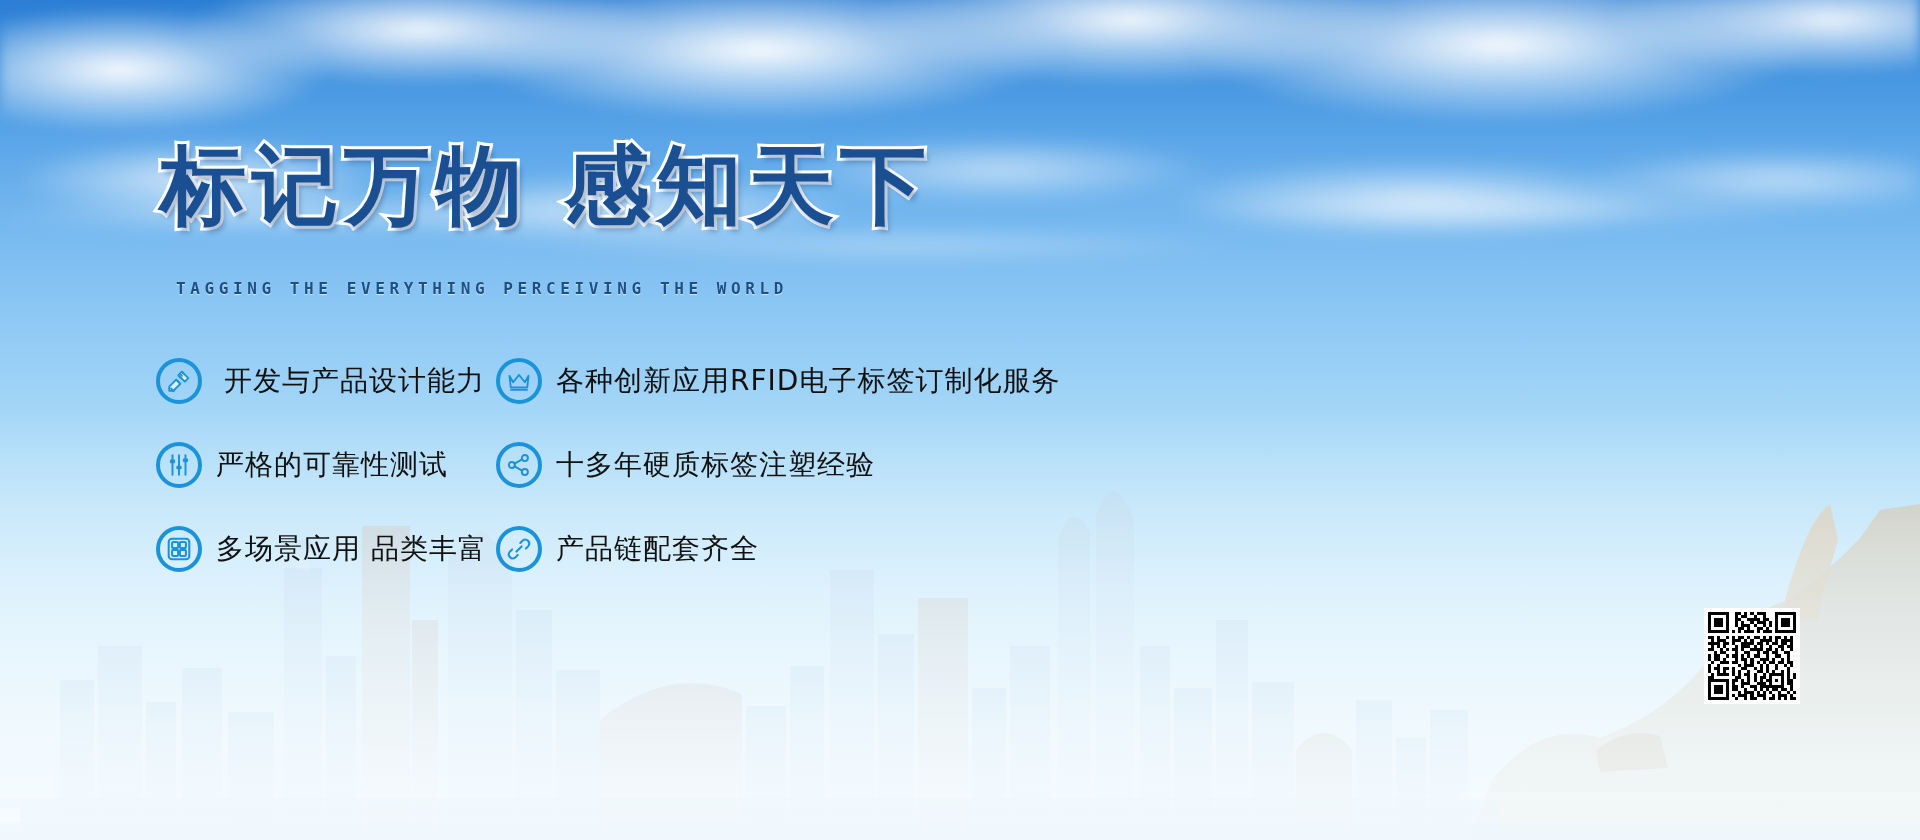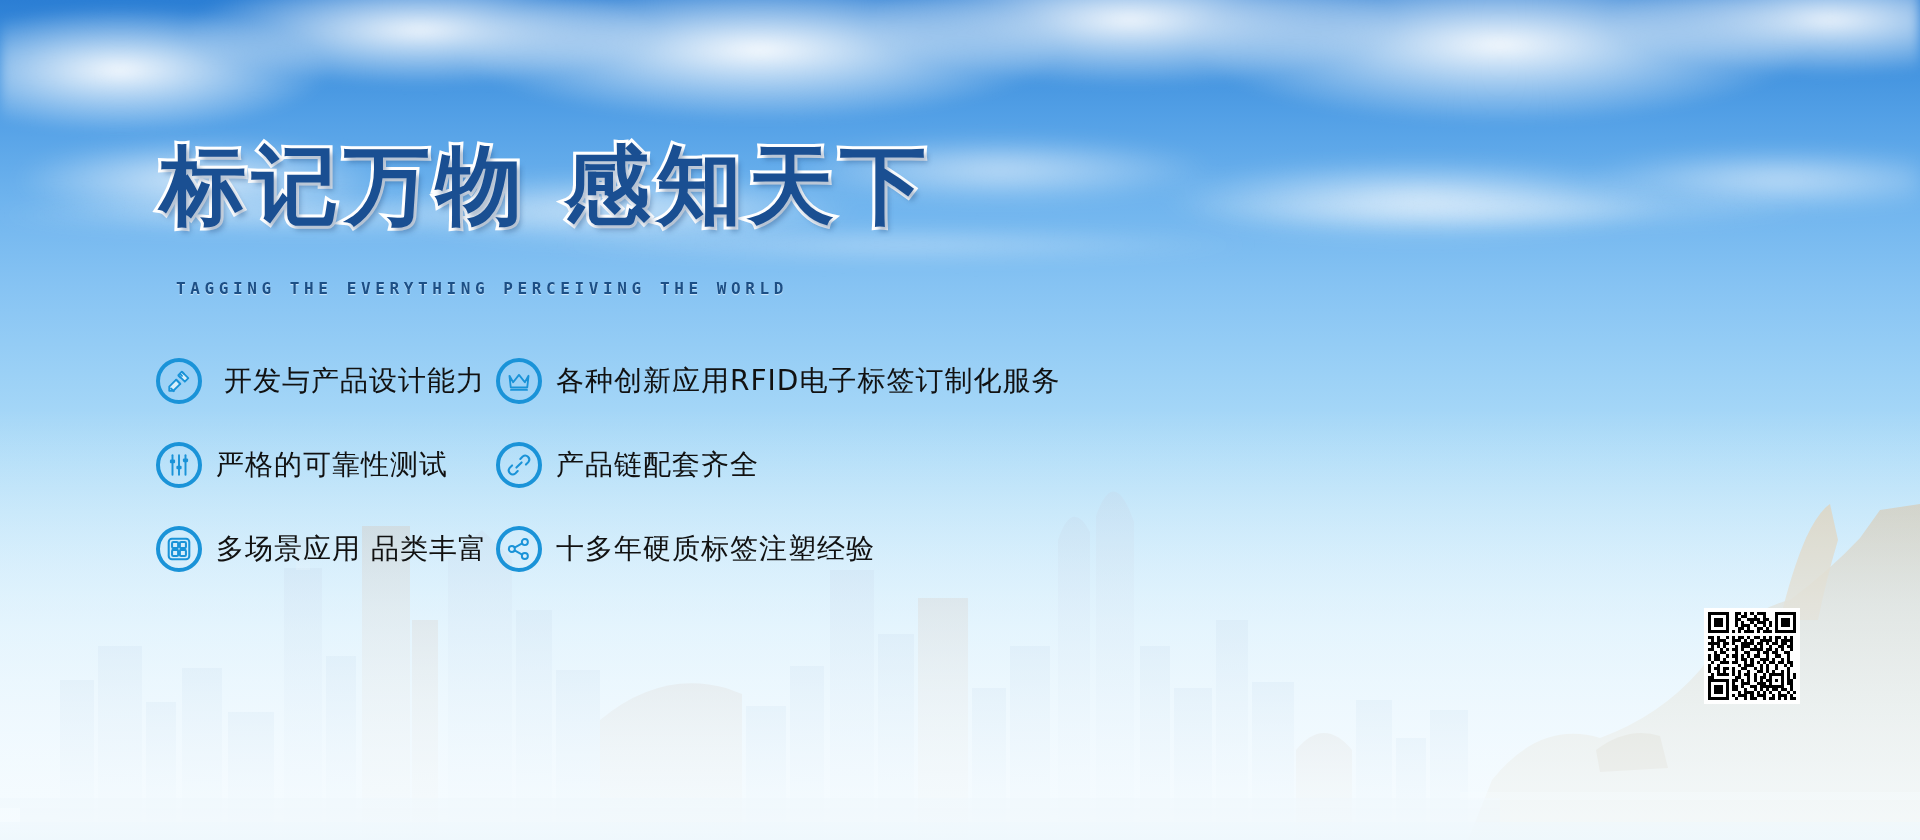--- a/index.html
+++ b/index.html
@@ -264,40 +264,40 @@
             <svg width="26" height="26" viewBox="0 0 24 24" fill="none" stroke="#1a93d8" stroke-width="1.7" stroke-linejoin="round">
               <path d="M3.2 7.2 L6.6 13.2 L12 6.4 L17.4 13.2 L20.8 7.2 L19.6 18 L4.4 18 Z"></path>
               <line x1="4.6" y1="20.2" x2="19.4" y2="20.2" stroke-linecap="round"></line>
             </svg>
           </span>
           <span class="label">各种创新应用RFID电子标签订制化服务</span>
         </div>
 
         <div class="fitem">
           <span class="icon">
-            <svg width="26" height="26" viewBox="0 0 24 24" fill="none" stroke="#1a93d8" stroke-width="1.9" stroke-linecap="round">
-              <path d="M9.6 14.4 L14.4 9.6"></path>
-              <path d="M13.2 6.4 L15.4 4.2 A3.7 3.7 0 0 1 20.6 9.4 L18.4 11.6"></path>
-              <path d="M10.8 17.6 L8.6 19.8 A3.7 3.7 0 0 1 3.4 14.6 L5.6 12.4"></path>
-            </svg>
-          </span>
-          <span class="label">产品链配套齐全</span>
-        </div>
-
-        <div class="fitem">
-          <span class="icon">
             <svg width="26" height="26" viewBox="0 0 24 24" fill="none" stroke="#1a93d8" stroke-width="1.8" stroke-linecap="round">
               <circle cx="17.4" cy="5.6" r="2.8"></circle>
               <circle cx="5.4" cy="12" r="2.8"></circle>
               <circle cx="17.4" cy="18.4" r="2.8"></circle>
               <line x1="7.9" y1="10.7" x2="14.9" y2="6.9"></line>
               <line x1="7.9" y1="13.3" x2="14.9" y2="17.1"></line>
             </svg>
           </span>
           <span class="label">十多年硬质标签注塑经验</span>
+        </div>
+
+        <div class="fitem">
+          <span class="icon">
+            <svg width="26" height="26" viewBox="0 0 24 24" fill="none" stroke="#1a93d8" stroke-width="1.9" stroke-linecap="round">
+              <path d="M9.6 14.4 L14.4 9.6"></path>
+              <path d="M13.2 6.4 L15.4 4.2 A3.7 3.7 0 0 1 20.6 9.4 L18.4 11.6"></path>
+              <path d="M10.8 17.6 L8.6 19.8 A3.7 3.7 0 0 1 3.4 14.6 L5.6 12.4"></path>
+            </svg>
+          </span>
+          <span class="label">产品链配套齐全</span>
         </div>
 
       </div>
     </div>
   </div>
 
   <div id="qr">
     <svg width="88" height="88" viewBox="0 0 29 29" shape-rendering="crispEdges" xmlns="http://www.w3.org/2000/svg">
       <rect width="29" height="29" fill="#ffffff"></rect>
       <g fill="#000000">

